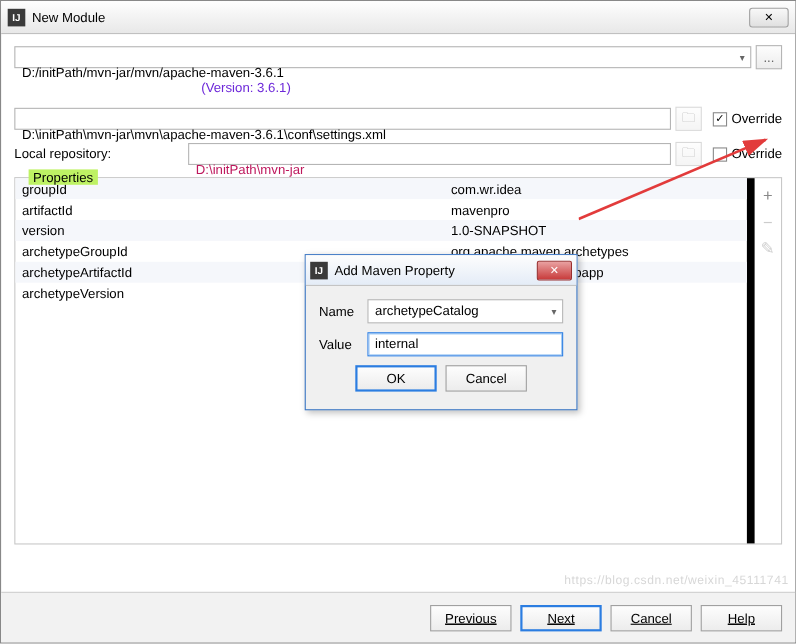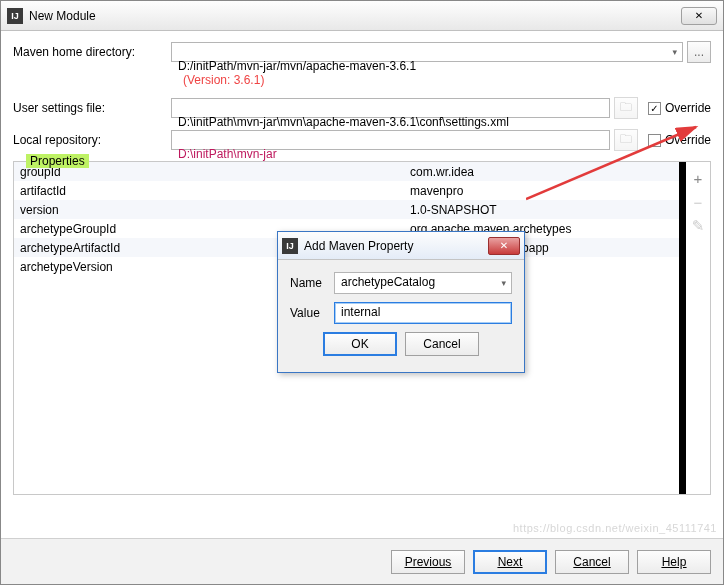--- a/index.html
+++ b/index.html
@@ -11,21 +11,21 @@
 .content { padding: 10px 12px; }
 .row { display: flex; align-items: center; margin-bottom: 10px; }
 .row .label { width: 158px; }
 .row .combo, .row .txt { flex: 1; height: 16px; border: 1px solid #b5b5b5; background: #fff; padding: 16px 20px 2px 6px; position: relative; color: #000; }
 .row .combo.ro, .row .txt.ro { color: #be185d; }
 .combo-caret { position: absolute; right: 5px; top: 50%; transform: translateY(-50%); font-size: 9px; color: #666; pointer-events: none; }
 .iconbtn { width: 24px; height: 22px; border: 1px solid #b5b5b5; margin-left: 4px; background: linear-gradient(#fdfdfd,#ececec); display: flex; align-items: center; justify-content: center; color: #666; }
 .folder-icon { opacity: .5; }
 .checkbox { margin-left: 10px; display: flex; align-items: center; gap: 4px; }
 .checkbox .box { width: 13px; height: 13px; border: 1px solid #8a8a8a; background: #fff; display: flex; align-items: center; justify-content: center; font-size: 10px; }
-.version-row { padding-left: 170px; margin-bottom: 10px; color: #ef4444; }
+.version-row { padding-left: 170px; margin-bottom: 10px; color: #6d28d9; }
 .group { border: 1px solid #c8c8c8; margin-top: 4px; position: relative; }
 .group-title { position: absolute; top: -8px; left: 12px; background: #bef264; padding: 0 4px; }
 .props-wrap { display: flex; }
 .props-table { flex: 1; border-right: 7px solid #000000; }
 .prow { display: flex; height: 19px; align-items: center; padding: 0 6px; }
 .prow:nth-child(odd){ background: #f5f7fb; }
 .prow .k { width: 390px; }
 .side { width: 24px; display: flex; flex-direction: column; align-items: center; padding-top: 8px; gap: 8px; }
 .side .act { width: 16px; height: 16px; display: flex; align-items: center; justify-content: center; color: #888; font-size: 15px; font-weight: 400; }
 .side .act.disabled { color: #ccc; }
@@ -52,32 +52,30 @@
 
 <div class="titlebar">
   <div class="icon">IJ</div>
   <div class="title">New Module</div>
   <div class="closebtn">✕</div>
 </div>
 
 <div class="content">
 
   <div class="row">
-    <div class="label">Maven home directory:</div>
     <div class="combo">
       <span>D:/initPath/mvn-jar/mvn/apache-maven-3.6.1</span>
       <span class="combo-caret">▾</span>
     </div>
     <div class="iconbtn">...</div>
   </div>
 
   <div class="version-row">(Version: 3.6.1)</div>
 
   <div class="row">
-    <div class="label">User settings file:</div>
     <div class="txt">
       <span>D:\initPath\mvn-jar\mvn\apache-maven-3.6.1\conf\settings.xml</span>
     </div>
     <div class="iconbtn folder-icon">🗀</div>
     <label class="checkbox">
       <span class="box">✓</span>
       <span>Override</span>
     </label>
   </div>
 

